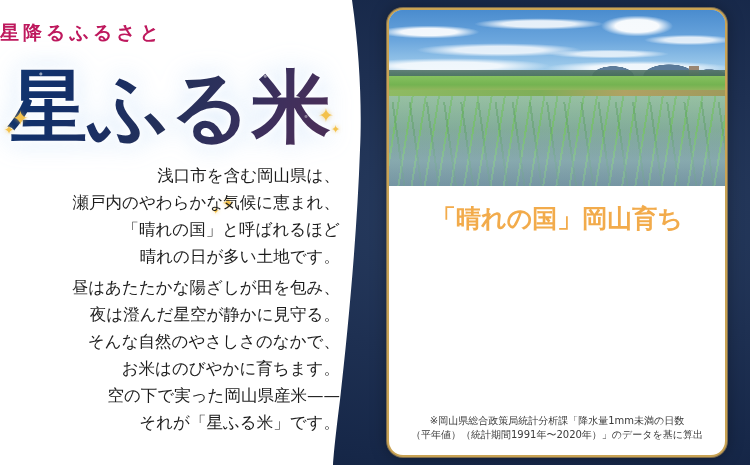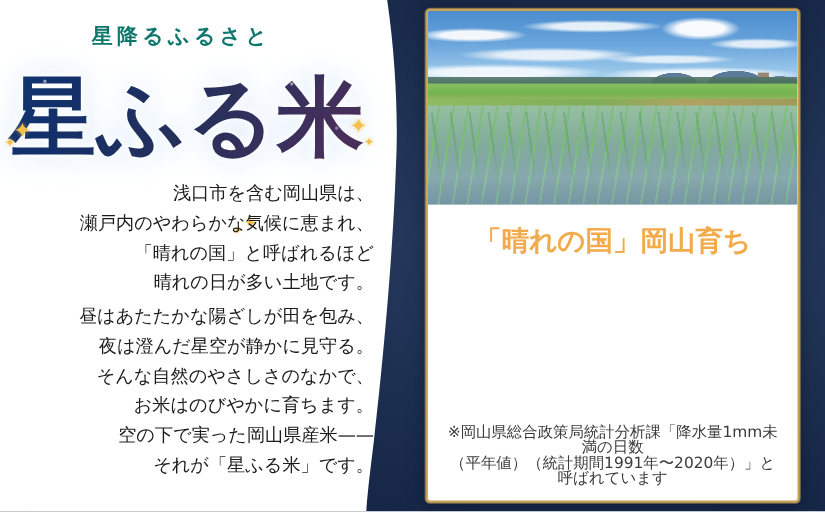--- a/index.html
+++ b/index.html
@@ -42,26 +42,26 @@
     width: 345px;
     height: 465px;
   }
 
   
   .tagline {
     position: absolute;
     top: 20px;
     left: 0;
     width: 330px;
-    text-align: center;
+    text-align: left;
     font-family: "DejaVu Sans", "Liberation Sans", sans-serif;
     font-size: 19px;
     font-weight: 700;
     letter-spacing: 4px;
-    color: #0f766e;
+    color: #be185d;
   }
 
   
   .logo-wrap {
     position: absolute;
     top: 48px;
     left: 0;
     width: 340px;
     height: 120px;
   }
@@ -125,21 +125,21 @@
   .left-copy p { margin: 0; }
   .left-copy p + p { margin-top: 4px; }
 
   
   .right-card {
     position: absolute;
     left: 389px;
     top: 10px;
     width: 336px;
     height: 445px;
-    border-radius: 2px;
+    border-radius: 14px;
     background: #ffffff;
     box-shadow:
       0 0 0 2px #c9a354,
       0 0 0 3px rgba(210,170,92,.55),
       0 0 16px 2px rgba(0,0,0,.35);
     overflow: hidden;
     z-index: 4;
   }
 
   
@@ -240,21 +240,21 @@
   .right-copy .ast { font-size: 12px; vertical-align: 2px; }
 
   .footnote {
     position: absolute;
     left: 0;
     bottom: 13px;
     width: 336px;
     padding: 0 16px;
     box-sizing: border-box;
     font-family: "DejaVu Sans", "Liberation Sans", sans-serif;
-    font-size: 14px;
+    font-size: 10px;
     line-height: 14px;
     color: #3a3a3a;
     text-align: center;
   }
   .footnote span { display: block; }
 </style>
 </head>
 <body>
 
 <div class="poster">
@@ -296,18 +296,18 @@
       <div class="rows2"></div>
       <div class="water-sheen"></div>
     </div>
 
     <div class="right-body">
       <h2 class="right-heading">「晴れの国」岡山育ち</h2>
     </div>
 
     <div class="footnote">
       <span>※岡山県総合政策局統計分析課「降水量1mm未満の日数</span>
-      <span>（平年値）（統計期間1991年〜2020年）」と呼ばれています</span>
+      <span>（平年値）（統計期間1991年〜2020年）」のデータを基に算出</span>
     </div>
 
   </div>
 
 </div>
 
 </body></html>

